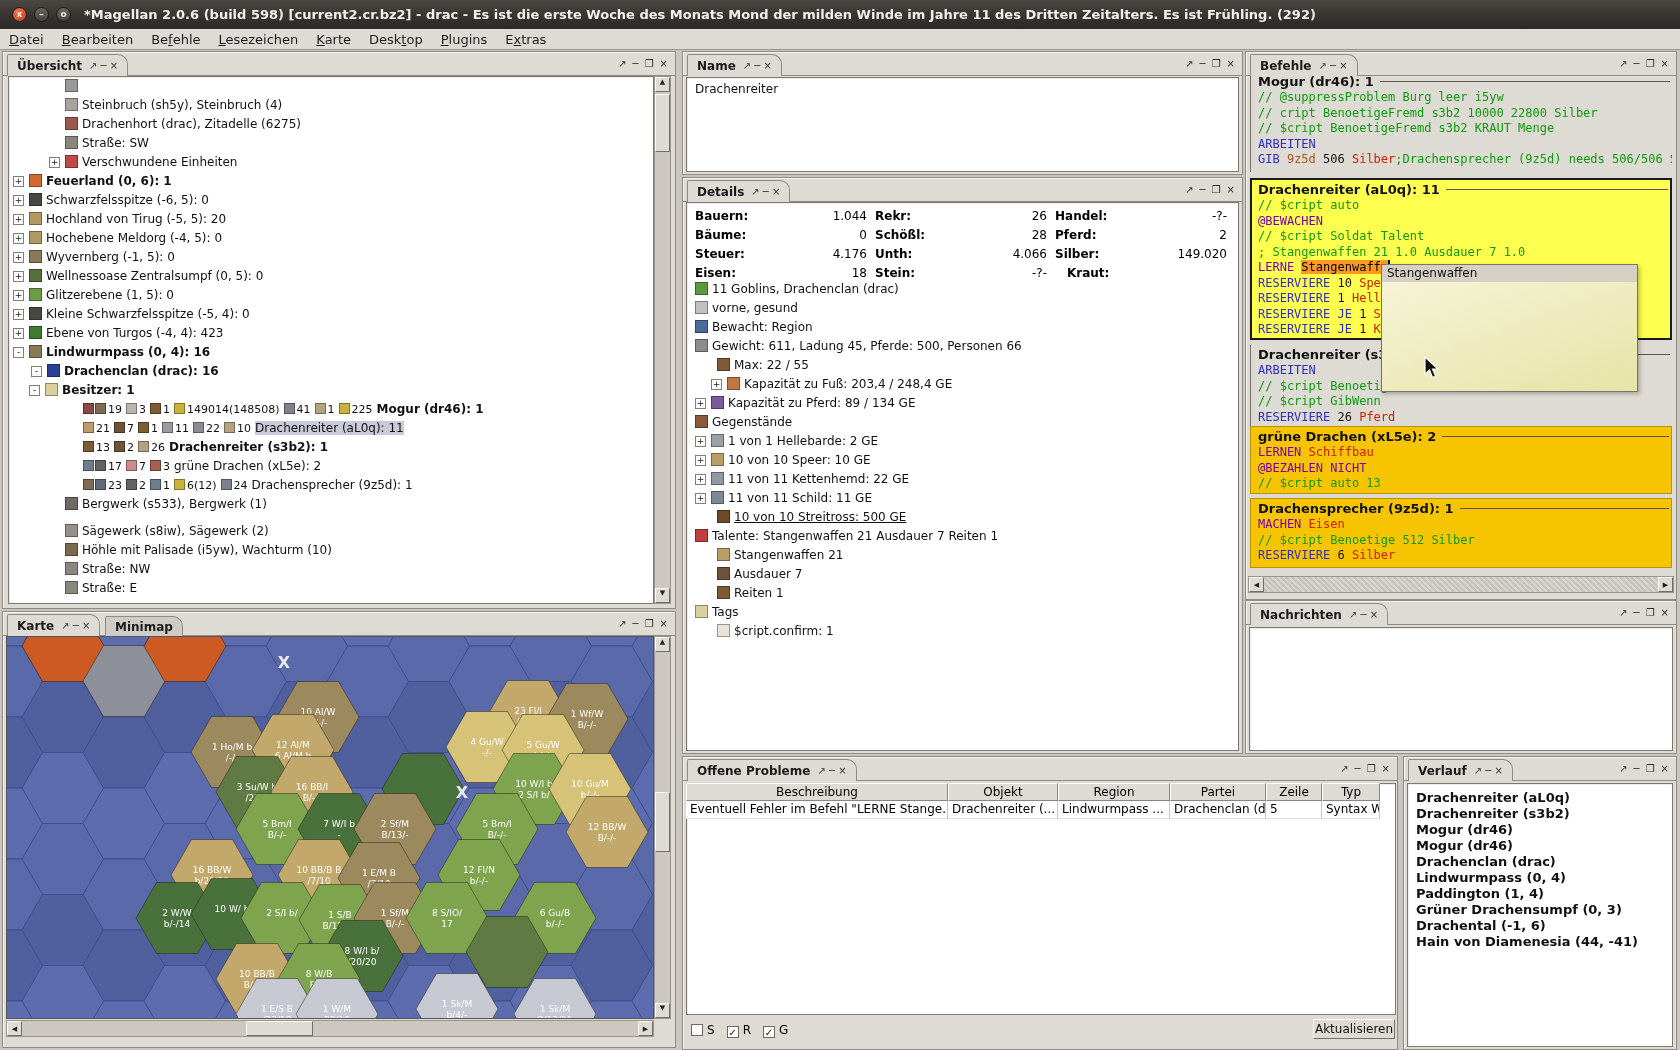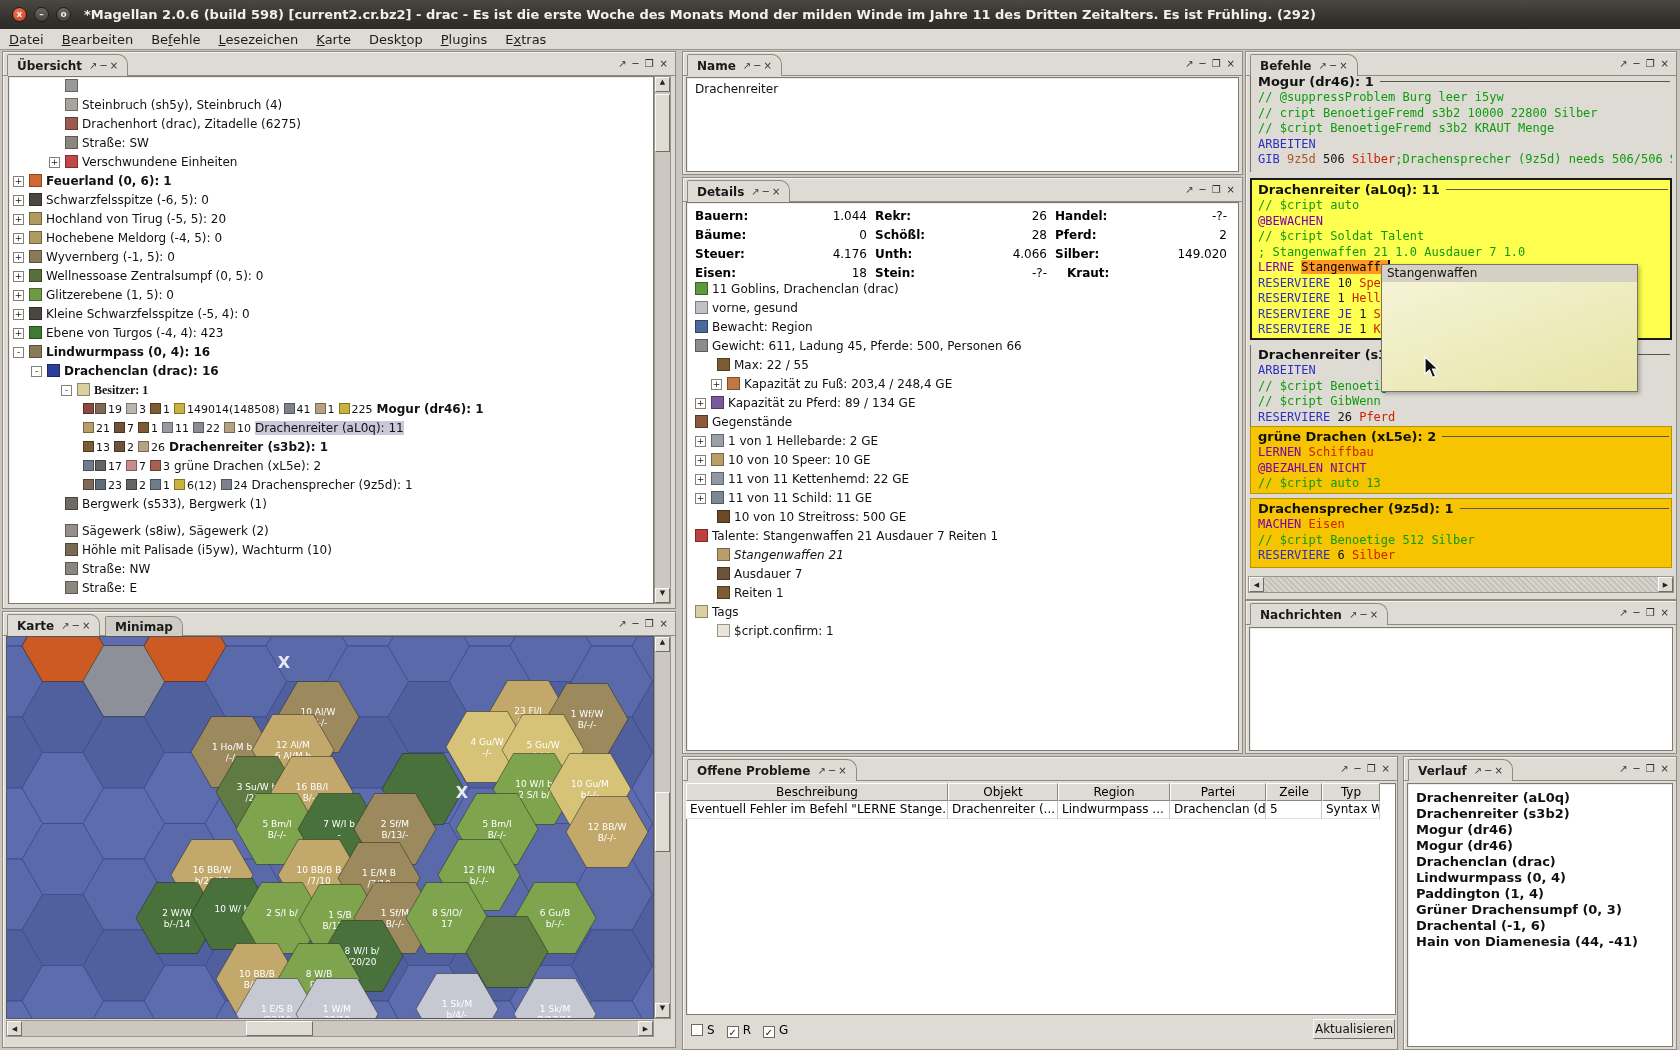--- a/index.html
+++ b/index.html
@@ -149,21 +149,21 @@
         <div class="trow" style="padding-left: 4px; margin-top: 0px;"><span class="exp">+</span><span class="ic ic-blackmtn"></span><span class="lbl">Schwarzfelsspitze (-6, 5): 0</span></div>
         <div class="trow" style="padding-left: 4px; margin-top: 0px;"><span class="exp">+</span><span class="ic ic-highland"></span><span class="lbl">Hochland von Tirug (-5, 5): 20</span></div>
         <div class="trow" style="padding-left: 4px; margin-top: 0px;"><span class="exp">+</span><span class="ic ic-highland"></span><span class="lbl">Hochebene Meldorg (-4, 5): 0</span></div>
         <div class="trow" style="padding-left: 4px; margin-top: 0px;"><span class="exp">+</span><span class="ic ic-mountain"></span><span class="lbl">Wyvernberg (-1, 5): 0</span></div>
         <div class="trow" style="padding-left: 4px; margin-top: 0px;"><span class="exp">+</span><span class="ic ic-swamp"></span><span class="lbl">Wellnessoase Zentralsumpf (0, 5): 0</span></div>
         <div class="trow" style="padding-left: 4px; margin-top: 0px;"><span class="exp">+</span><span class="ic ic-plain"></span><span class="lbl">Glitzerebene (1, 5): 0</span></div>
         <div class="trow" style="padding-left: 4px; margin-top: 0px;"><span class="exp">+</span><span class="ic ic-blackmtn"></span><span class="lbl">Kleine Schwarzfelsspitze (-5, 4): 0</span></div>
         <div class="trow" style="padding-left: 4px; margin-top: 0px;"><span class="exp">+</span><span class="ic ic-forest"></span><span class="lbl">Ebene von Turgos (-4, 4): 423</span></div>
         <div class="trow" style="padding-left: 4px; margin-top: 0px;"><span class="exp">-</span><span class="ic ic-mountain"></span><span class="lbl bold">Lindwurmpass (0, 4): 16</span></div>
         <div class="trow" style="padding-left: 22px; margin-top: 0px;"><span class="exp">-</span><span class="ic ic-faction"></span><span class="lbl bold">Drachenclan (drac): 16</span></div>
-        <div class="trow" style="padding-left: 52px; margin-top: 0px; font-family: Liberation Serif, serif;"><span class="exp">-</span><span class="ic ic-folder"></span><span class="lbl bold">Besitzer: 1</span></div>
+        <div class="trow" style="padding-left: 20px; margin-top: 0px;"><span class="exp">-</span><span class="ic ic-folder"></span><span class="lbl bold">Besitzer: 1</span></div>
         <div class="trow" style="padding-left: 58px; margin-top: 0px;"><span style="display: inline-block; width: 16px;"></span><span class="ic mini ic-castle"></span><span class="ic mini ic-wagon"></span><span class="pnum">19</span><span class="ic mini ic-lasso"></span><span class="pnum">3</span><span class="ic mini ic-horse"></span><span class="pnum">1</span><span class="ic mini ic-coins"></span><span class="pnum">149014(148508)</span><span class="ic mini ic-iron"></span><span class="pnum">41</span><span class="ic mini ic-horsehead"></span><span class="pnum">1</span><span class="ic mini ic-coins"></span><span class="pnum">225</span><span class="lbl bold">Mogur (dr46): 1</span></div>
         <div class="trow" style="padding-left: 58px; margin-top: 0px;"><span style="display: inline-block; width: 16px;"></span><span class="ic mini ic-spear"></span><span class="pnum">21</span><span class="ic mini ic-bow"></span><span class="pnum">7</span><span class="ic mini ic-horse"></span><span class="pnum">1</span><span class="ic mini ic-swords"></span><span class="pnum">11</span><span class="ic mini ic-armor"></span><span class="pnum">22</span><span class="ic mini ic-horsehead"></span><span class="pnum">10</span><span class="lbl sel">Drachenreiter (aL0q): 11</span></div>
         <div class="trow" style="padding-left: 58px; margin-top: 0px;"><span style="display: inline-block; width: 16px;"></span><span class="ic mini ic-horse"></span><span class="pnum">13</span><span class="ic mini ic-bow"></span><span class="pnum">2</span><span class="ic mini ic-horsehead"></span><span class="pnum">26</span><span class="lbl bold">Drachenreiter (s3b2): 1</span></div>
         <div class="trow" style="padding-left: 58px; margin-top: 0px;"><span style="display: inline-block; width: 16px;"></span><span class="ic mini ic-pick"></span><span class="ic mini ic-axe"></span><span class="pnum">17</span><span class="ic mini ic-gems"></span><span class="pnum">7</span><span class="ic mini ic-bricks"></span><span class="pnum">3</span><span class="lbl">grüne Drachen (xL5e): 2</span></div>
         <div class="trow" style="padding-left: 58px; margin-top: 0px;"><span style="display: inline-block; width: 16px;"></span><span class="ic mini ic-wagon"></span><span class="ic mini ic-picks"></span><span class="pnum">23</span><span class="ic mini ic-axe"></span><span class="pnum">2</span><span class="ic mini ic-pick"></span><span class="pnum">1</span><span class="ic mini ic-coins"></span><span class="pnum">6(12)</span><span class="ic mini ic-iron"></span><span class="pnum">24</span><span class="lbl">Drachensprecher (9z5d): 1</span></div>
         <div class="trow" style="padding-left: 40px; margin-top: 0px;"><span style="display: inline-block; width: 16px;"></span><span class="ic ic-mine"></span><span class="lbl">Bergwerk (s533), Bergwerk (1)</span></div>
         <div class="trow" style="padding-left: 40px; margin-top: 8px;"><span style="display: inline-block; width: 16px;"></span><span class="ic ic-saw"></span><span class="lbl">Sägewerk (s8iw), Sägewerk (2)</span></div>
         <div class="trow" style="padding-left: 40px; margin-top: 0px;"><span style="display: inline-block; width: 16px;"></span><span class="ic ic-tower"></span><span class="lbl">Höhle mit Palisade (i5yw), Wachturm (10)</span></div>
         <div class="trow" style="padding-left: 40px; margin-top: 0px;"><span style="display: inline-block; width: 16px;"></span><span class="ic ic-road"></span><span class="lbl">Straße: NW</span></div>
         <div class="trow" style="padding-left: 40px; margin-top: 0px;"><span style="display: inline-block; width: 16px;"></span><span class="ic ic-road"></span><span class="lbl">Straße: E</span></div>
@@ -225,23 +225,23 @@
           <div class="trow" style="padding-left: 0px;"><span class="ic ic-guard"></span><span class="lbl">Bewacht: Region</span></div>
           <div class="trow" style="padding-left: 0px;"><span class="ic ic-weight"></span><span class="lbl">Gewicht: 611, Ladung 45, Pferde: 500, Personen 66</span></div>
           <div class="trow" style="padding-left: 22px;"><span class="ic ic-horse"></span><span class="lbl">Max: 22 / 55</span></div>
           <div class="trow" style="padding-left: 16px;"><span class="exp">+</span><span class="ic ic-foot"></span><span class="lbl">Kapazität zu Fuß: 203,4 / 248,4 GE</span></div>
           <div class="trow" style="padding-left: 0px;"><span class="exp">+</span><span class="ic ic-rider"></span><span class="lbl">Kapazität zu Pferd: 89 / 134 GE</span></div>
           <div class="trow" style="padding-left: 0px;"><span class="ic ic-chest"></span><span class="lbl">Gegenstände</span></div>
           <div class="trow" style="padding-left: 0px;"><span class="exp">+</span><span class="ic ic-halberd"></span><span class="lbl">1 von 1 Hellebarde: 2 GE</span></div>
           <div class="trow" style="padding-left: 0px;"><span class="exp">+</span><span class="ic ic-spear"></span><span class="lbl">10 von 10 Speer: 10 GE</span></div>
           <div class="trow" style="padding-left: 0px;"><span class="exp">+</span><span class="ic ic-chainmail"></span><span class="lbl">11 von 11 Kettenhemd: 22 GE</span></div>
           <div class="trow" style="padding-left: 0px;"><span class="exp">+</span><span class="ic ic-shield"></span><span class="lbl">11 von 11 Schild: 11 GE</span></div>
-          <div class="trow" style="padding-left: 22px;"><span class="ic ic-warhorse"></span><span class="lbl">10 von 10 Streitross: 500 GE</span></div>
+          <div class="trow" style="padding-left: 22px; text-decoration: underline;"><span class="ic ic-warhorse"></span><span class="lbl">10 von 10 Streitross: 500 GE</span></div>
           <div class="trow" style="padding-left: 0px;"><span class="ic ic-talents"></span><span class="lbl">Talente: Stangenwaffen 21 Ausdauer 7 Reiten 1</span></div>
-          <div class="trow" style="padding-left: 22px; font-style: italic;"><span class="ic ic-spear"></span><span class="lbl">Stangenwaffen 21</span></div>
+          <div class="trow" style="padding-left: 22px;"><span class="ic ic-spear"></span><span class="lbl">Stangenwaffen 21</span></div>
           <div class="trow" style="padding-left: 22px;"><span class="ic ic-bow"></span><span class="lbl">Ausdauer 7</span></div>
           <div class="trow" style="padding-left: 22px;"><span class="ic ic-horse"></span><span class="lbl">Reiten 1</span></div>
           <div class="trow" style="padding-left: 0px;"><span class="ic ic-folder"></span><span class="lbl">Tags</span></div>
           <div class="trow" style="padding-left: 22px;"><span class="ic ic-doc"></span><span class="lbl">$cript.confirm: 1</span></div>
         </div>
       </div>
   </div>
 
   <div class="panel" id="p-befehle" style="left:1245px;top:51px;width:432px;height:549px">
     <div class="ptab">

